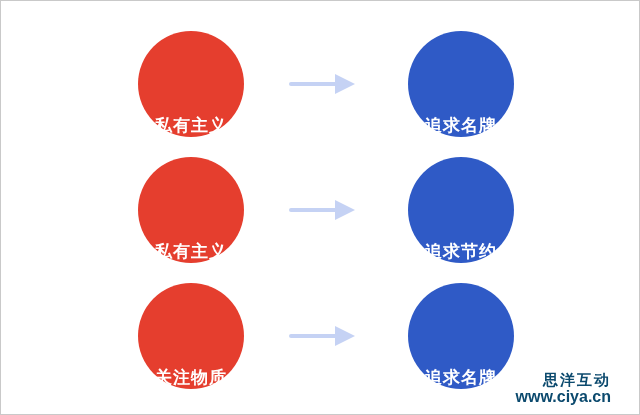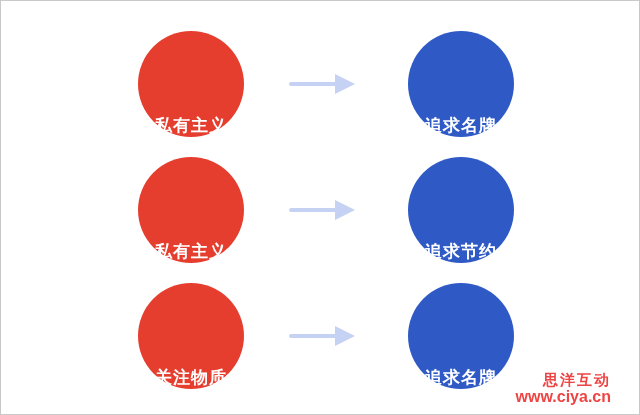--- a/index.html
+++ b/index.html
@@ -41,21 +41,21 @@
     height: 24px;
   }
   .arrow.row0 { top: 71px; }
   .arrow.row1 { top: 197px; }
   .arrow.row2 { top: 323px; }
   .watermark {
     position: absolute;
     right: 28px;
     bottom: 8px;
     text-align: right;
-    color: #ef4444;
+    color: #0c4a6e;
     font-weight: bold;
     line-height: 1.1;
     text-shadow: -1px -1px 0 #fff, 1px -1px 0 #fff, -1px 1px 0 #fff, 1px 1px 0 #fff,
                  0 -1px 0 #fff, 0 1px 0 #fff, -1px 0 0 #fff, 1px 0 0 #fff;
   }
   .watermark .wm-line1 { font-size: 15px; letter-spacing: 2px; }
   .watermark .wm-line2 { font-size: 16px; }
 </style>
 </head>
 <body>

